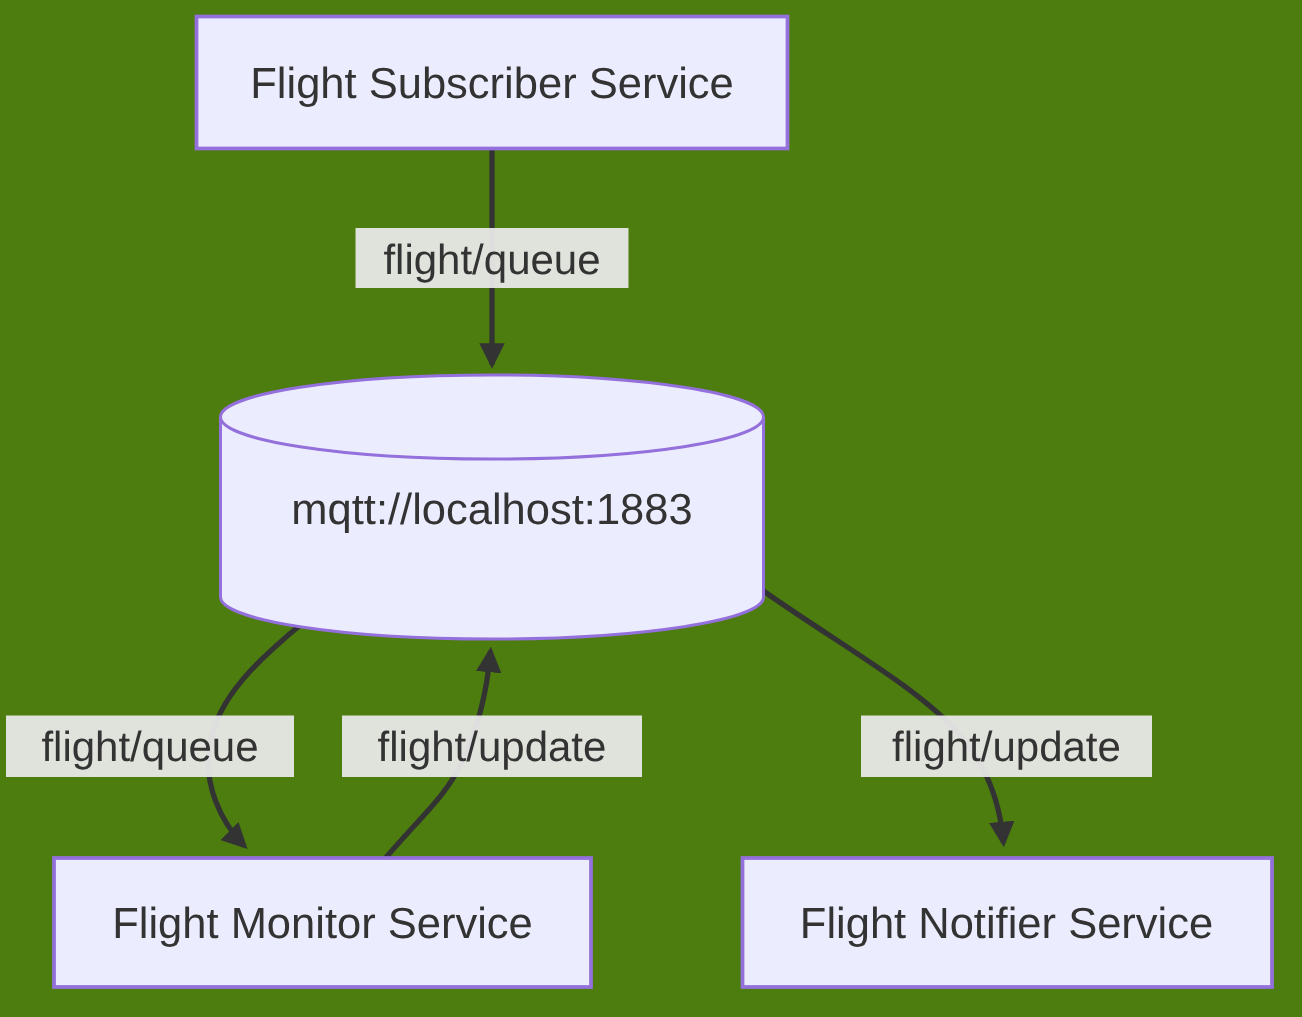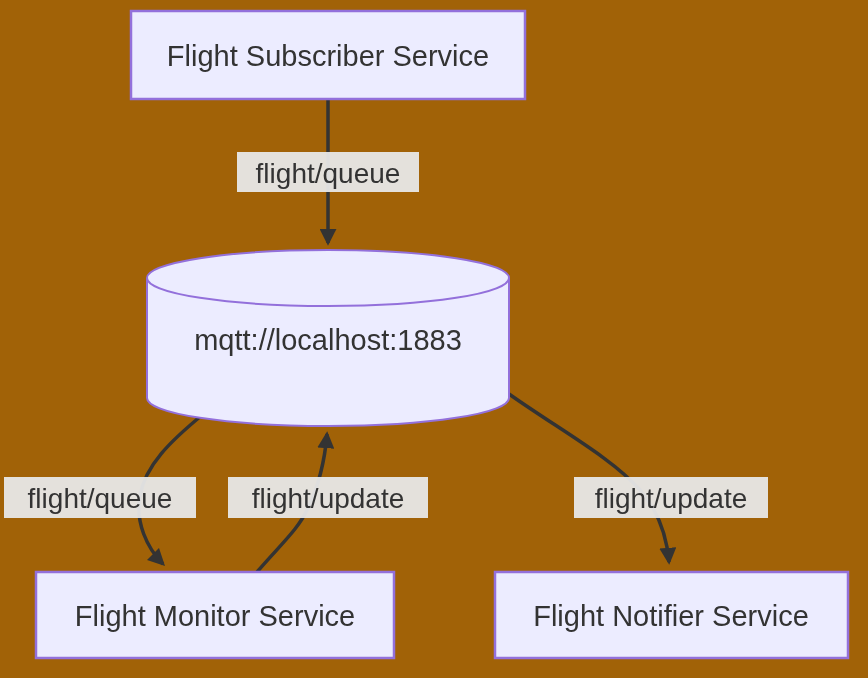--- a/index.html
+++ b/index.html
@@ -5,21 +5,21 @@
   html, body {
     margin: 0;
     padding: 0;
     background: #ffffff;
     font-family: "Liberation Sans", "DejaVu Sans", sans-serif;
   }
   .canvas {
     position: relative;
     width: 868px;
     height: 678px;
-    background: #a16207;
+    background: #4d7c0f;
     overflow: hidden;
   }
   svg { display: block; }
   .edge {
     fill: none;
     stroke: #333333;
     stroke-width: 3.5px;
   }
   .node-rect {
     fill: #ECECFF;

